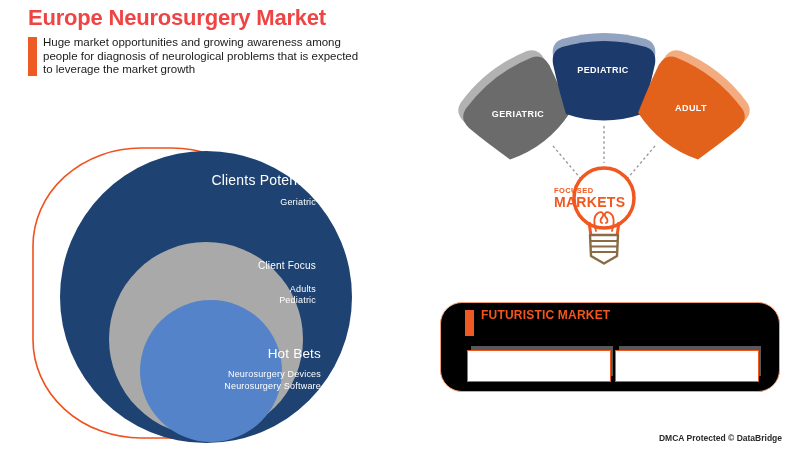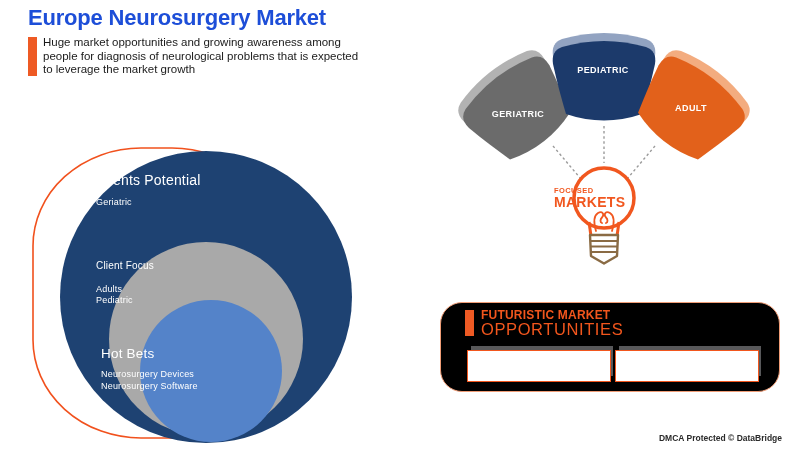--- a/index.html
+++ b/index.html
@@ -4,30 +4,30 @@
 <style>
   * { margin:0; padding:0; box-sizing:border-box; }
   html,body { width:800px; height:450px; }
   body {
     position:relative; overflow:hidden; background:#ffffff;
     font-family:"Liberation Sans", sans-serif; color:#1a1a1a;
   }
   .abs { position:absolute; }
 
   
-  .title { left:28px; top:5px; font-size:22px; font-weight:700; color:#1d4ed8; letter-spacing:-0.2px; }
+  .title { left:28px; top:5px; font-size:22px; font-weight:700; color:#ef4444; letter-spacing:-0.2px; }
   .accent-bar { left:28px; top:37px; width:9px; height:39px; background:#EE5A24; }
   .subtitle {
     left:43px; top:36px; width:410px; font-size:11.5px; line-height:13.5px;
     font-weight:500; color:#1a1a1a; white-space:pre-line;
   }
 
   
   .venn-svg { left:0; top:140px; }
-  .ring-text { position:absolute; width:220px; text-align:left; color:#fff; letter-spacing:0.2px; }
+  .ring-text { position:absolute; width:220px; text-align:right; color:#fff; letter-spacing:0.2px; }
   .ring-title-1 { left:96px; top:172px; font-size:14px; font-weight:500; }
   .ring-sub-1   { left:96px; top:197px; font-size:9px; }
   .ring-title-2 { left:96px; top:248px; font-size:10px; font-weight:400;margin-top:12px; }
   .ring-sub-2   { left:96px; top:284px; font-size:9px; line-height:11px; white-space:pre-line; }
   .ring-title-3 { left:101px; top:346px; font-size:13.5px; font-weight:500; }
   .ring-sub-3   { left:101px; top:369px; font-size:9px; line-height:11.5px; white-space:pre-line; }
 
   
   .fan-svg { left:440px; top:20px; }
   .seg-label {
@@ -122,21 +122,20 @@
 <div class="seg-label seg-label-geriatric">GERIATRIC</div>
 <div class="seg-label seg-label-pediatric">PEDIATRIC</div>
 <div class="seg-label seg-label-adult">ADULT</div>
 <div class="bulb-text bulb-line1">FOCUSED</div>
 <div class="bulb-text bulb-line2">MARKETS</div>
 
 <div class="abs opp-panel">
   <div class="opp-bar"></div>
   <div class="opp-head">
     <div class="opp-head-1">FUTURISTIC MARKET</div>
-    <div class="opp-head-2">OPPORTUNITIES</div>
   </div>
   <div class="opp-buttons">
     <div class="opp-btn">NEUROSURGERY DEVICES</div>
     <div class="opp-btn">NEUROSURGERY SOFTWARE</div>
   </div>
 </div>
 
 <div class="abs footer-note">DMCA Protected © DataBridge</div>
 
 </body></html>

